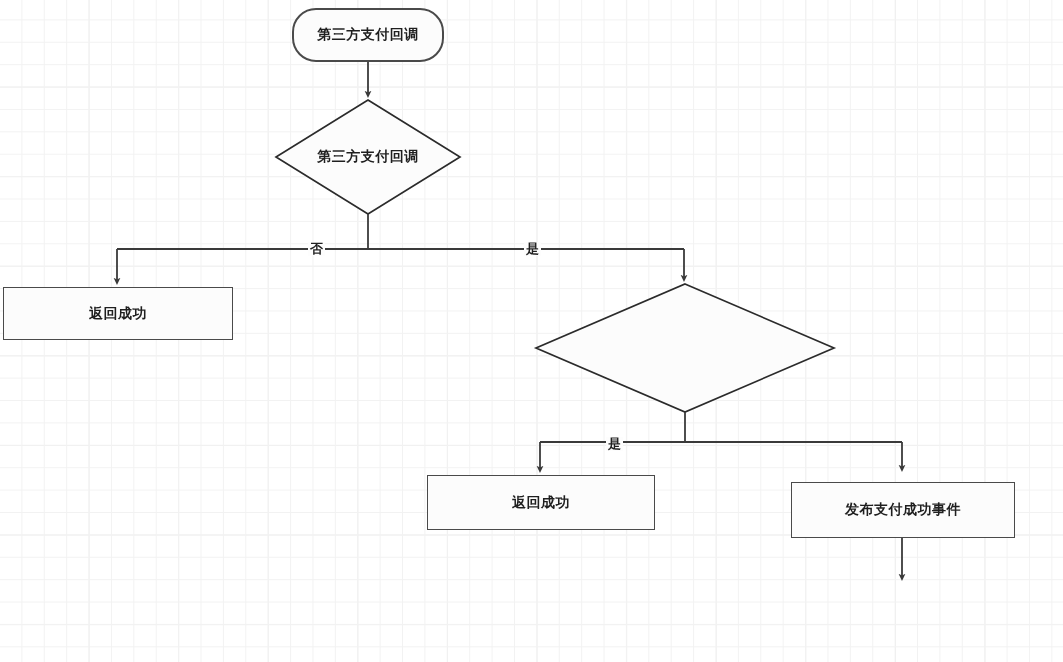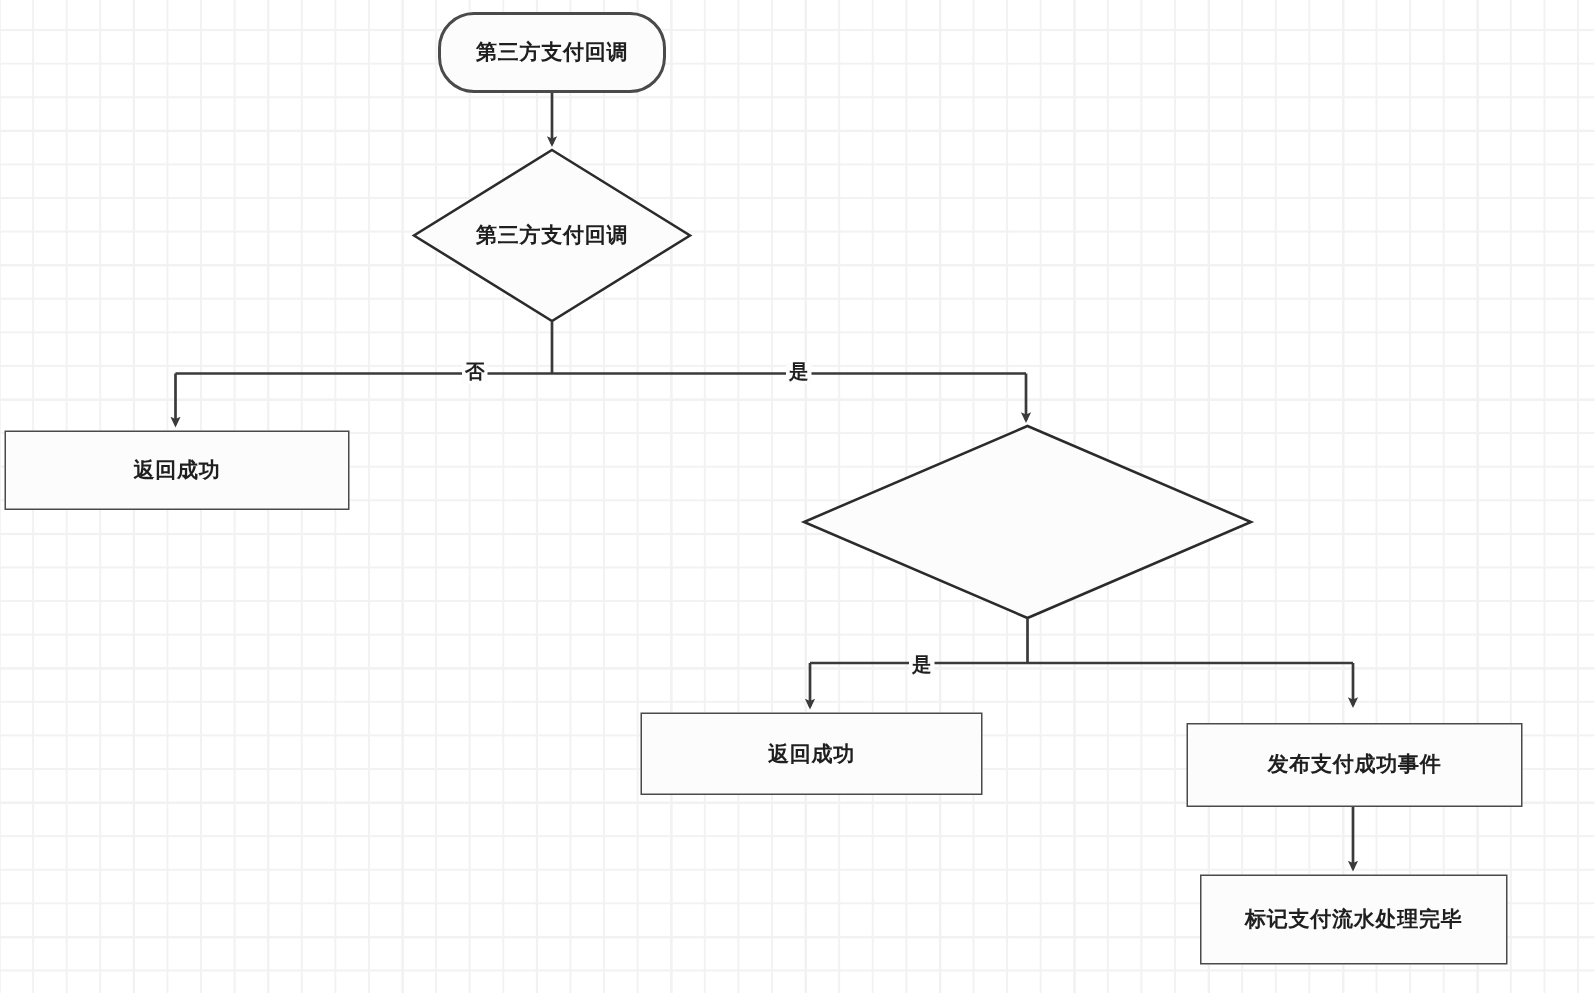--- a/index.html
+++ b/index.html
@@ -119,21 +119,18 @@
 
 
   <div class="node rect" style="left:427px; top:475px; width:228px; height:55px;">
     <span>返回成功</span>
   </div>
 
   <div class="node rect" style="left:791px; top:482px; width:224px; height:56px;">
     <span>发布支付成功事件</span>
   </div>
 
-  <div class="node rect" style="left:800px; top:583px; width:205px; height:60px;">
-    <span>标记支付流水处理完毕</span>
-  </div>
 
   <div class="edge-label" style="left:308px; top:242px;">否</div>
   <div class="edge-label" style="left:524px; top:242px;">是</div>
   <div class="edge-label" style="left:606px; top:437px;">是</div>
 
 </div>
 
 </body></html>

